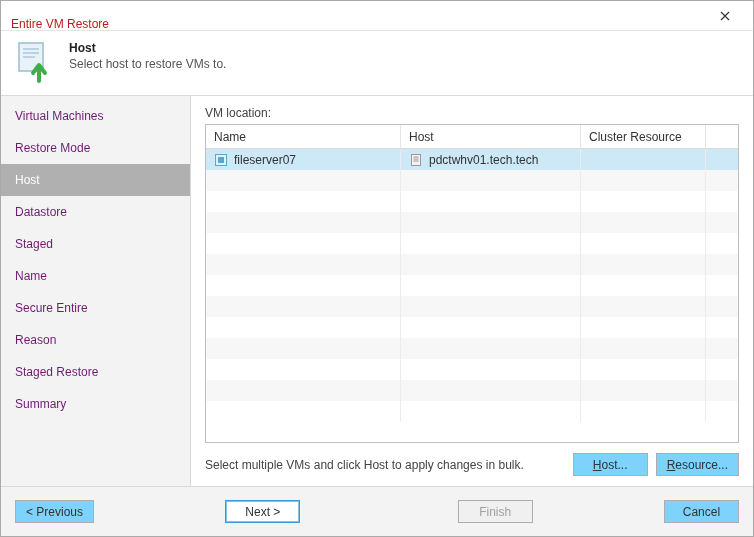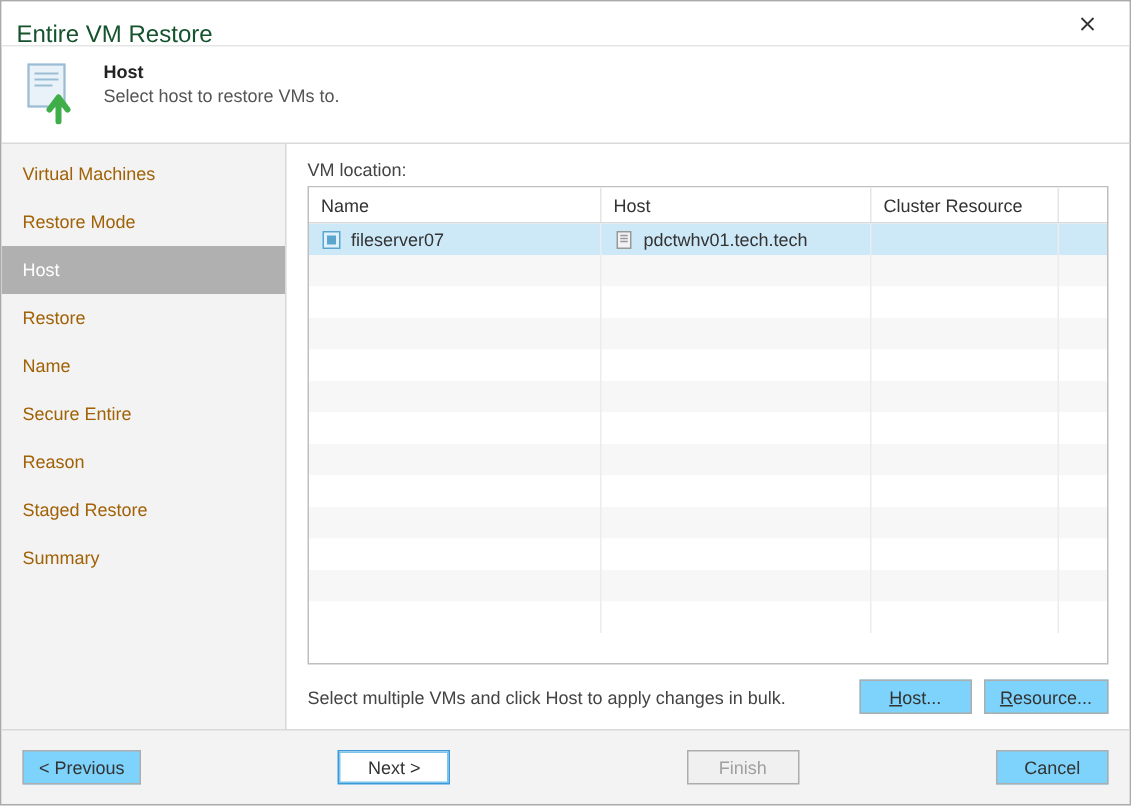--- a/index.html
+++ b/index.html
@@ -19,21 +19,21 @@
 
   
   .titlebar {
     height: 30px;
     display: flex;
     align-items: center;
     padding: 0 8px 0 10px;
     background: #fff;
     border-bottom: 1px solid #e5e5e5;
   }
-  .titlebar .title { flex: 1; font-size: 16px; color: #14532d; margin-top: 17px; }
+  .titlebar .title { flex: 1; font-size: 12px; color: #b91c1c; margin-top: 17px; }
   .titlebar .close {
     width: 40px; height: 28px;
     display: flex; align-items: center; justify-content: center;
     color: #333;
   }
 
   
   .header {
     padding: 10px 14px 14px 14px;
     display: flex;
@@ -56,21 +56,21 @@
   
   .sidebar {
     width: 190px;
     background: #f3f3f3;
     border-right: 1px solid #d9d9d9;
     padding-top: 4px;
   }
   .sidebar-item {
     padding: 9px 14px;
     font-size: 12px;
-    color: #a16207;
+    color: #701a75;
     cursor: pointer;
   }
   .sidebar-item.active {
     background: #b0b0b0;
     color: #fff;
   }
 
   
   .main {
     flex: 1;
@@ -211,21 +211,22 @@
     <div class="h-sub">Select host to restore VMs to.</div>
   </div>
 </div>
 
 <div class="body">
 
   <div class="sidebar">
     <div class="sidebar-item"><span>Virtual Machines</span></div>
     <div class="sidebar-item"><span>Restore Mode</span></div>
     <div class="sidebar-item active"><span>Host</span></div>
-    <div class="sidebar-item"><span>Restore</span></div>
+    <div class="sidebar-item"><span>Datastore</span></div>
+    <div class="sidebar-item"><span>Staged</span></div>
     <div class="sidebar-item"><span>Name</span></div>
     <div class="sidebar-item"><span>Secure Entire</span></div>
     <div class="sidebar-item"><span>Reason</span></div>
     <div class="sidebar-item"><span>Staged Restore</span></div>
     <div class="sidebar-item"><span>Summary</span></div>
   </div>
 
   <div class="main">
     <div class="main-label">VM location:</div>
 

